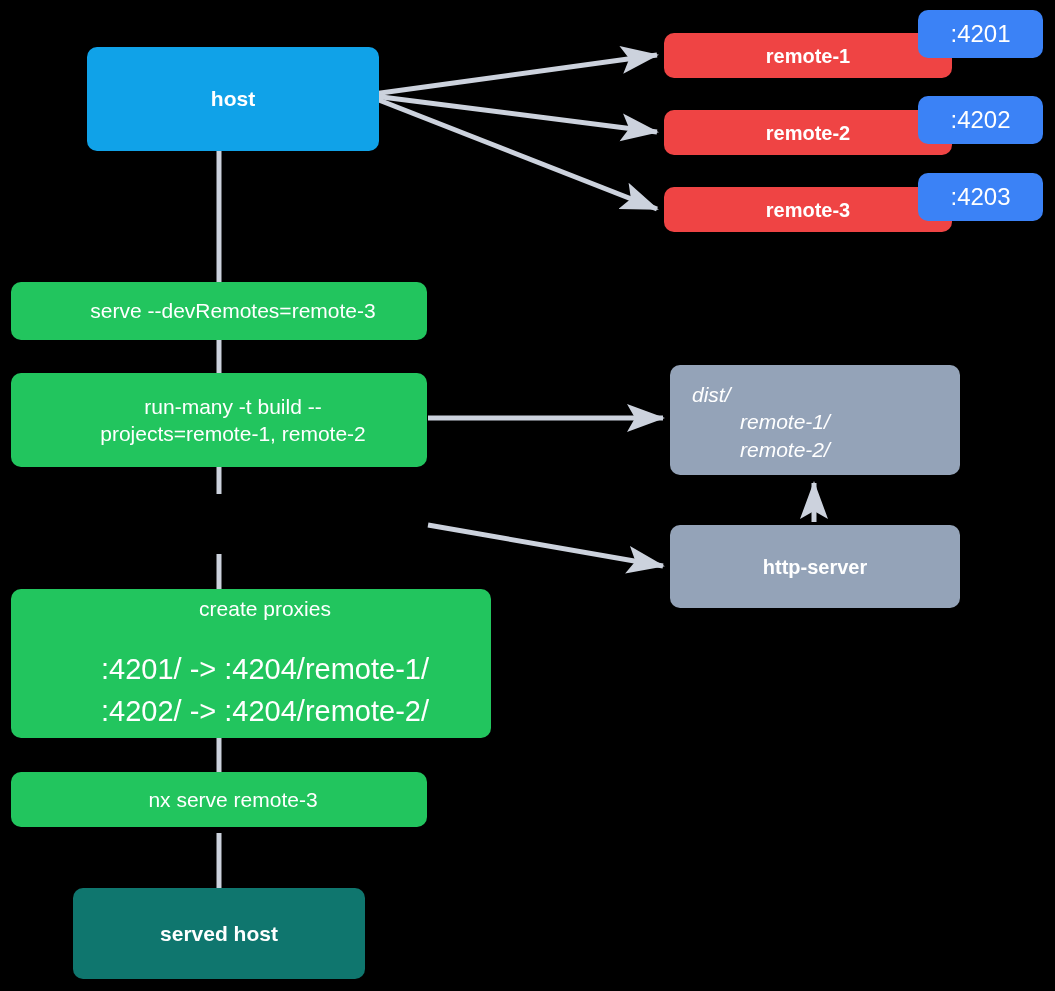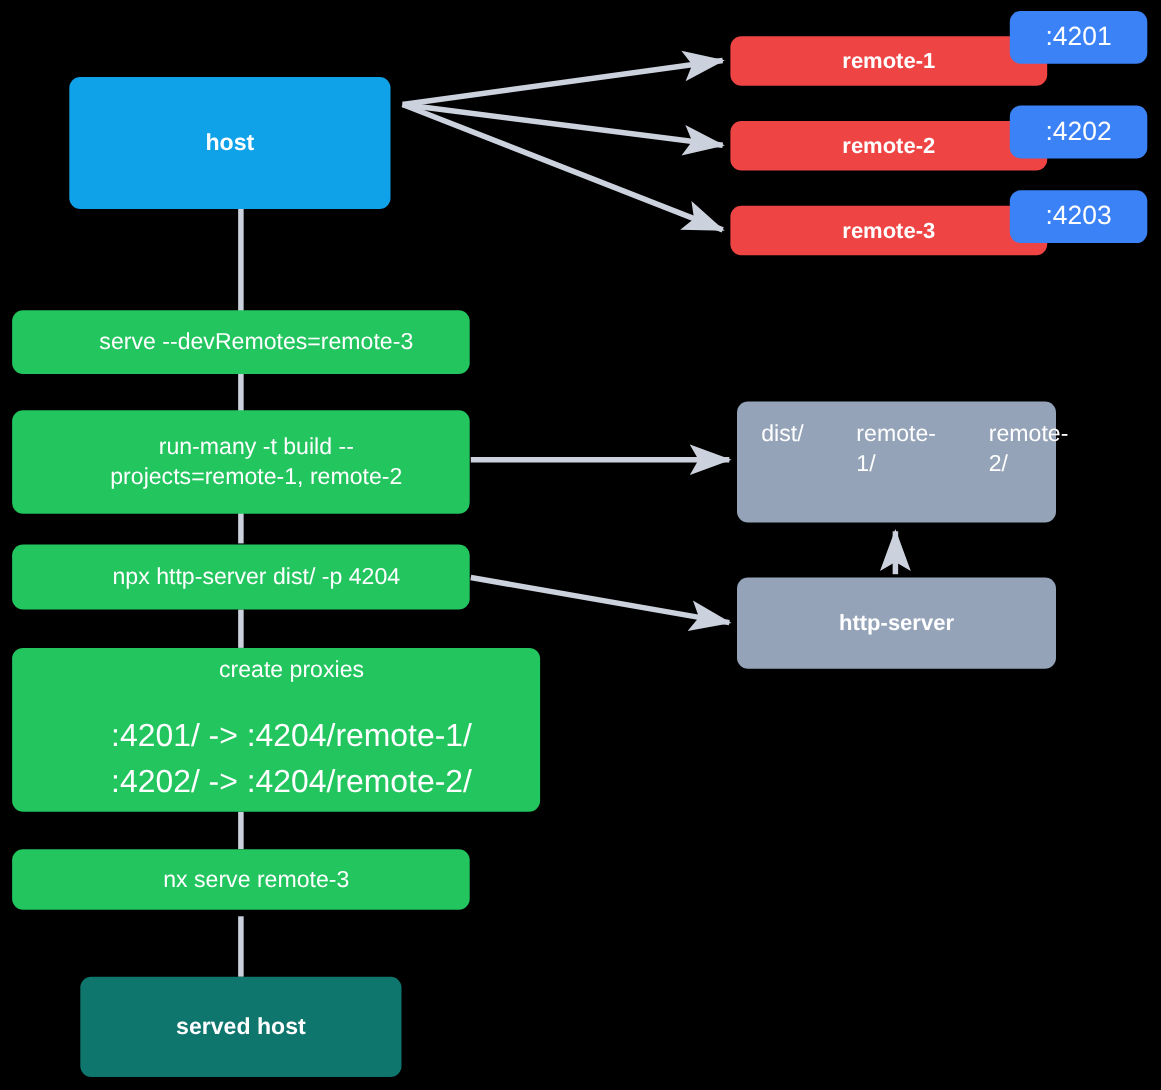--- a/index.html
+++ b/index.html
@@ -132,21 +132,21 @@
       <line x1="366" y1="95" x2="657" y2="209" stroke="#ccd2dd" stroke-width="5" marker-end="url(#arrow)"></line>
     </g>
 
     <line x1="428" y1="418" x2="663" y2="418" stroke="#ccd2dd" stroke-width="5" marker-end="url(#arrow)"></line>
 
     <line x1="428" y1="525" x2="663" y2="566" stroke="#ccd2dd" stroke-width="5" marker-end="url(#arrow)"></line>
 
     <line x1="814" y1="522" x2="814" y2="483" stroke="#ccd2dd" stroke-width="5" marker-end="url(#arrow-up)"></line>
   </svg>
 
-  <div class="node node-host" style="left:63px; top:47px; width:292px; height:120px;margin-top:23px;">
+  <div class="node node-host" style="left:87px; top:47px; width:292px; height:104px;">
     <span>host</span>
   </div>
 
   <div class="node node-remote" style="left:664px; top:33px; width:288px; height:45px;">
     <span>remote-1</span>
   </div>
   <div class="badge" style="left:918px; top:10px; width:125px; height:48px;">
     <span>:4201</span>
   </div>
 
@@ -166,40 +166,37 @@
 
   <div class="node node-green" style="left:11px; top:282px; width:416px; height:58px;">
     <span>serve --devRemotes=remote-3</span>
   </div>
 
   <div class="node node-green multiline" style="left:11px; top:373px; width:416px; height:94px;">
     <span class="multiline">run-many -t build --
 projects=remote-1, remote-2</span>
   </div>
 
-  <div class="node node-green" style="left:11px; top:495px; width:416px; height:59px;">
-    <span>npx http-server dist/ -p 4204</span>
-  </div>
 
   <div class="node node-green proxy-box" style="left:11px; top:589px; width:480px; height:149px;">
     <span class="proxy-title">create proxies</span>
     <span class="proxy-rules">:4201/ -&gt; :4204/remote-1/
 :4202/ -&gt; :4204/remote-2/</span>
   </div>
 
   <div class="node node-green" style="left:11px; top:772px; width:416px; height:55px;">
     <span>nx serve remote-3</span>
   </div>
 
   <div class="node node-served" style="left:73px; top:888px; width:292px; height:91px;">
     <span>served host</span>
   </div>
 
   <div class="node node-gray dist-box" style="left:670px; top:365px; width:290px; height:110px;">
-    <div style="display:flex; flex-direction:row;">
+    <div style="display:flex; flex-direction:column;font-style:italic;">
       <span>dist/</span>
       <span class="dist-line-indent">remote-1/</span>
       <span class="dist-line-indent">remote-2/</span>
     </div>
   </div>
 
   <div class="node node-gray" style="left:670px; top:525px; width:290px; height:83px;">
     <span>http-server</span>
   </div>
 

